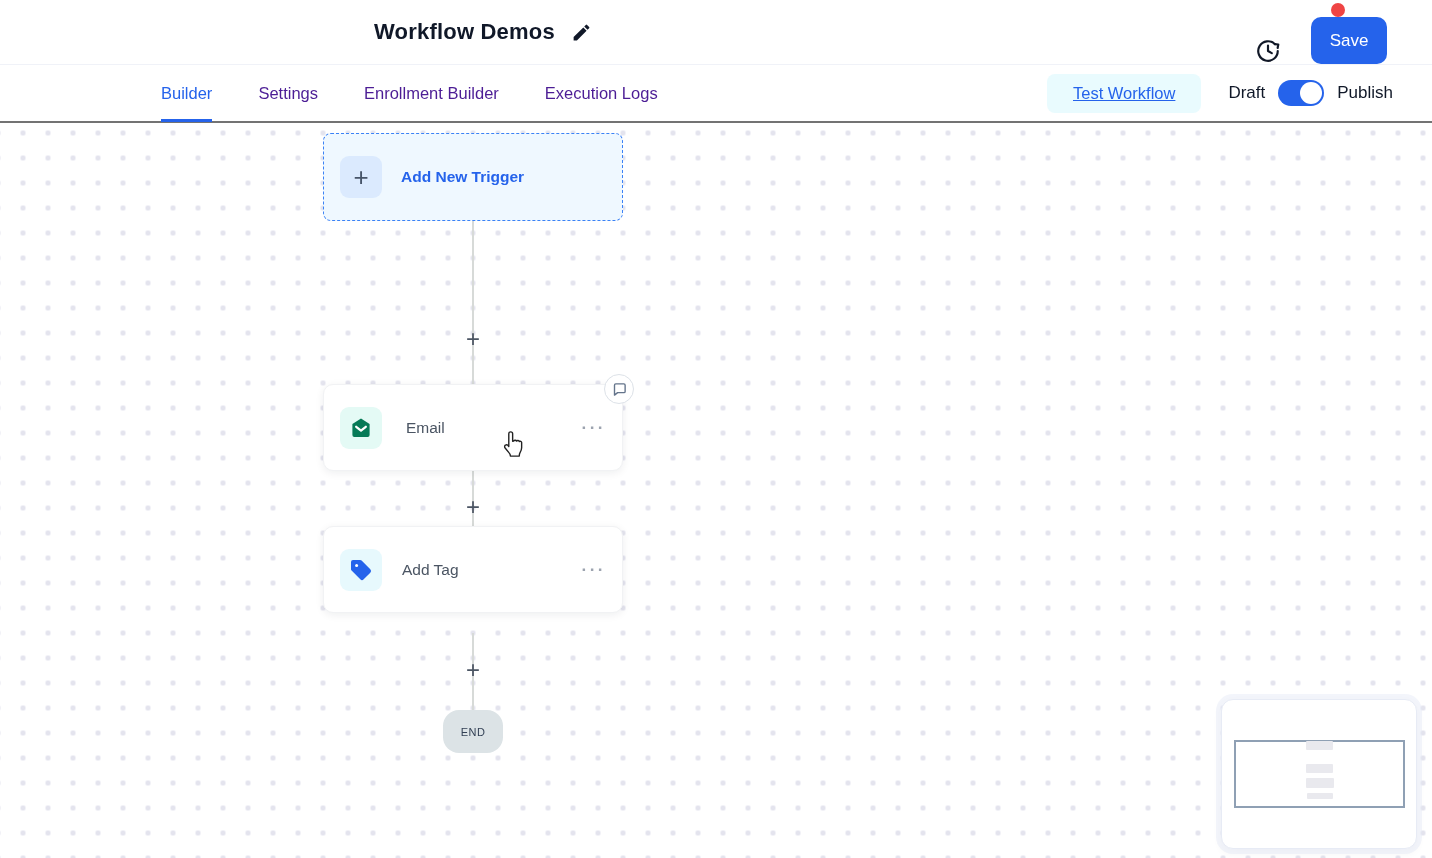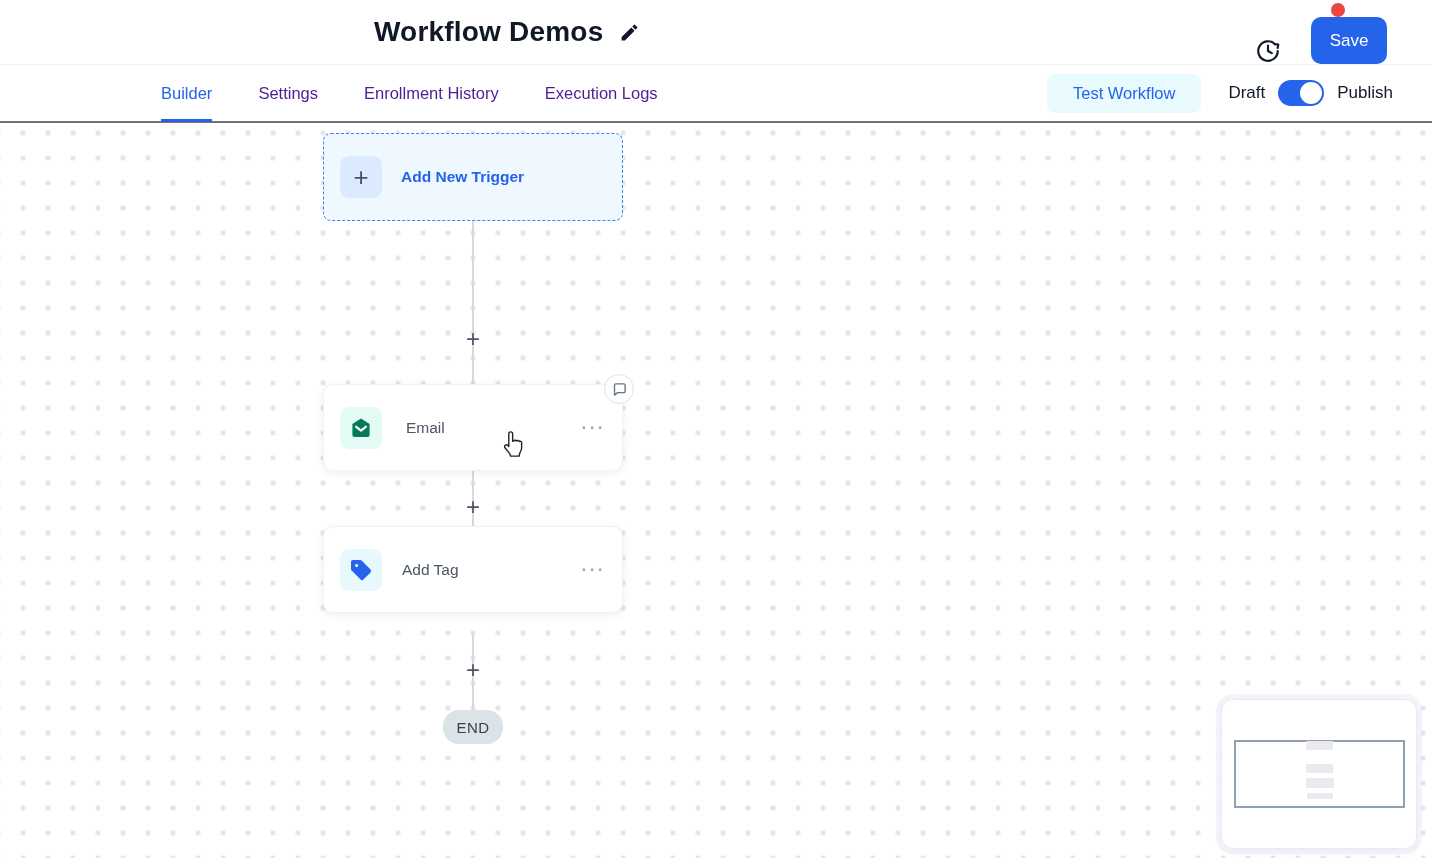--- a/index.html
+++ b/index.html
@@ -1,35 +1,35 @@
 <!DOCTYPE html>
 <html><head>
 <meta charset="utf-8">
 <style>
   * { margin:0; padding:0; box-sizing:border-box; }
   html,body { width:1432px; height:858px; font-family:"Liberation Sans", sans-serif; background:#fff; overflow:hidden; }
 
   
   .topbar { position:relative; height:64px; background:#fff; }
   .title-wrap { position:absolute; left:374px; top:0; height:64px; display:flex; align-items:center; gap:16px; }
-  .page-title { font-size:28px; font-weight:700; color:#101828; letter-spacing:.2px; }
+  .page-title { font-size:22px; font-weight:700; color:#101828; letter-spacing:.2px; }
   .edit-icon { display:flex; align-items:center; cursor:pointer; }
   .topbar-actions { position:absolute; right:45px; top:0; height:64px; display:flex; align-items:flex-end; gap:30px; }
   .history-btn { background:none; border:none; cursor:pointer; display:flex; align-items:center; }
   .save-btn { position:relative; width:76px; height:47px; background:#2563eb; color:#fff; font-size:17px; font-weight:500; border:none; border-radius:10px; cursor:pointer; font-family:inherit; }
   .save-dot { position:absolute; top:-5px; right:-3px; width:14px; height:14px; background:#ef4444; border-radius:50%; }
 
   
   .tabbar { position:relative; height:59px; background:#fff; border-top:1px solid #f0f2f8; border-bottom:2px solid #737373; display:flex; align-items:stretch; }
   .tabs { display:flex; margin-left:161px; gap:46px; }
   .tab { display:flex; align-items:center; font-size:16.5px; color:#4c1d95; position:relative; cursor:pointer; white-space:nowrap; }
   .tab.active { color:#2563eb; }
   .tab.active::after { content:""; position:absolute; left:0; right:0; bottom:-1px; height:3px; background:#2563eb; }
   .tabbar-right { position:absolute; right:39px; top:0; height:100%; display:flex; align-items:center; gap:13px; }
-  .test-btn { background:#e9fbfe; color:#2563eb; font-size:16.5px; font-weight:500; padding:10px 26px; border-radius:8px; border:none; cursor:pointer; font-family:inherit; margin-right:14px; }
+  .test-btn { background:#e9fbfe; color:#2563eb; font-size:16.5px; font-weight:500; padding:10px 26px; border-radius:8px; border:none; cursor:pointer; font-family:inherit; margin-right:14px;text-decoration:underline; }
   .toggle-label { font-size:17px; font-weight:500; color:#101828; }
   .toggle { width:46px; height:26px; background:#2563eb; border-radius:13px; position:relative; cursor:pointer; }
   .toggle .knob { position:absolute; right:2px; top:2px; width:22px; height:22px; background:#fff; border-radius:50%; }
 
   
   .canvas { position:relative; height:735px; background:#fff;
     background-image: radial-gradient(circle, #e4e4ee 2.6px, transparent 2.9px);
     background-size:25px 25px; background-position:10.5px -2.5px; overflow:hidden; }
 
   .connector { position:absolute; left:472px; width:2px; background:#d7dad8; }
@@ -52,22 +52,22 @@
   .node-email { top:261px;gap:24px; } .node-addtag { top:403px; }
   .node-icon { width:42px; height:42px; border-radius:9px; display:flex; align-items:center; justify-content:center; flex:none; }
   .email-icon-bg { background:#e4faf5; }
   .tag-icon-bg { background:#e7f9fd; }
   .node-label { flex:1; color:#4b5563; font-size:15.5px; }
   .node-menu { color:#9ca3af; font-size:17px; letter-spacing:2.5px; background:none; border:none; cursor:pointer; font-weight:700; }
 
   .comment-bubble { position:absolute; left:604px; top:251px; width:30px; height:30px; border-radius:50%; background:#fff;
     border:1px solid #dde2e8; display:flex; align-items:center; justify-content:center; cursor:pointer; z-index:3; }
 
-  .end-pill { position:absolute; left:443px; top:587px; width:60px; height:34px; background:#dce3e6; border-radius:16px;
-    display:flex; align-items:center; justify-content:center; color:#334155; font-size:15px; letter-spacing:.5px; }
+  .end-pill { position:absolute; left:443px; top:587px; width:60px; height:43px; background:#dce3e6; border-radius:16px;
+    display:flex; align-items:center; justify-content:center; color:#334155; font-size:11px; letter-spacing:.5px; }
 
   .cursor-icon { position:absolute; left:499px; top:306px; z-index:4; pointer-events:none; }
 
   
   .minimap { position:absolute; right:15px; bottom:9px; width:196px; height:150px; background:#fff; border:1px solid #e7ebf5;
     border-radius:12px; box-shadow:0 0 0 5px rgba(228,233,246,.45), 0 4px 10px rgba(16,24,40,.05); z-index:5; }
   .mini-viewport { position:absolute; left:12px; top:40px; width:171px; height:68px; border:2px solid #8fa0b4; background:#fff; cursor:move; }
   .mini-block { position:absolute; background:#e9e9ee; border-radius:1px; }
   .mb1 { left:84px; top:41px; width:27px; height:9px; z-index:1; }
   .mb2 { left:84px; top:64px; width:27px; height:9px; }
@@ -97,21 +97,21 @@
     </button>
     <button class="save-btn">Save</button>
     <span class="save-dot" style="position:absolute; top:3px; right:42px;"></span>
   </div>
 </header>
 
 <nav class="tabbar">
   <div class="tabs">
     <div class="tab active">Builder</div>
     <div class="tab">Settings</div>
-    <div class="tab">Enrollment History</div>
+    <div class="tab">Enrollment Builder</div>
     <div class="tab">Execution Logs</div>
   </div>
   <div class="tabbar-right">
     <button class="test-btn">Test Workflow</button>
     <span class="toggle-label">Draft</span>
     <div class="toggle">
       <div class="knob"></div>
     </div>
     <span class="toggle-label">Publish</span>
   </div>

